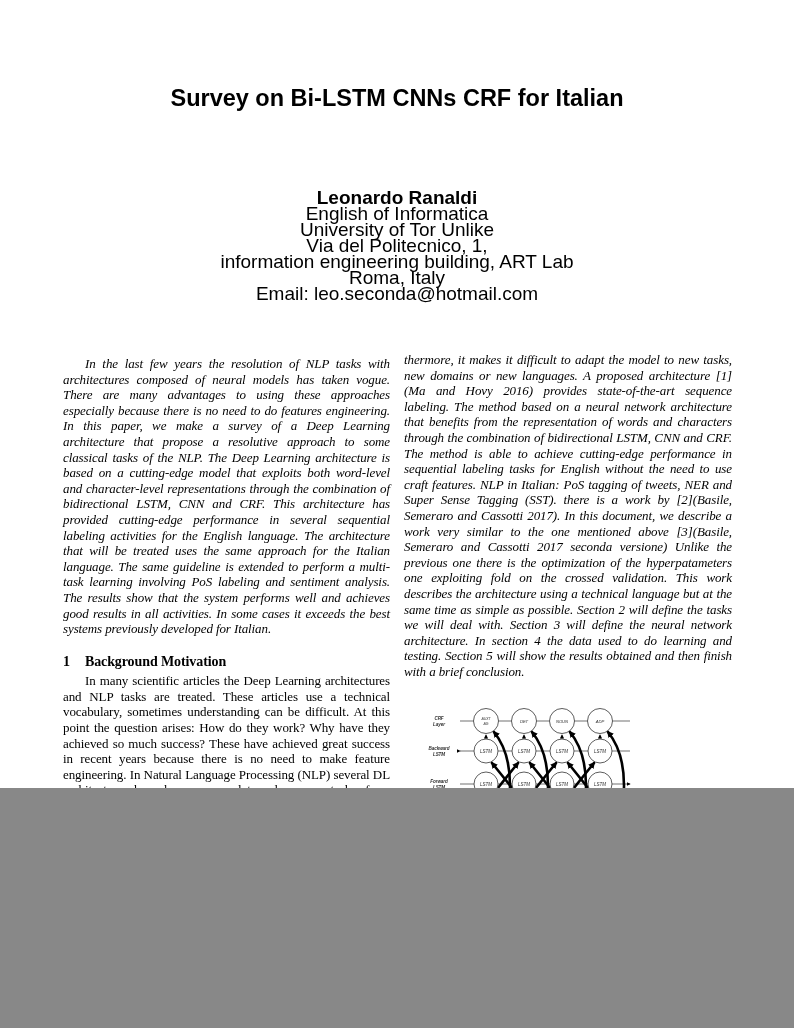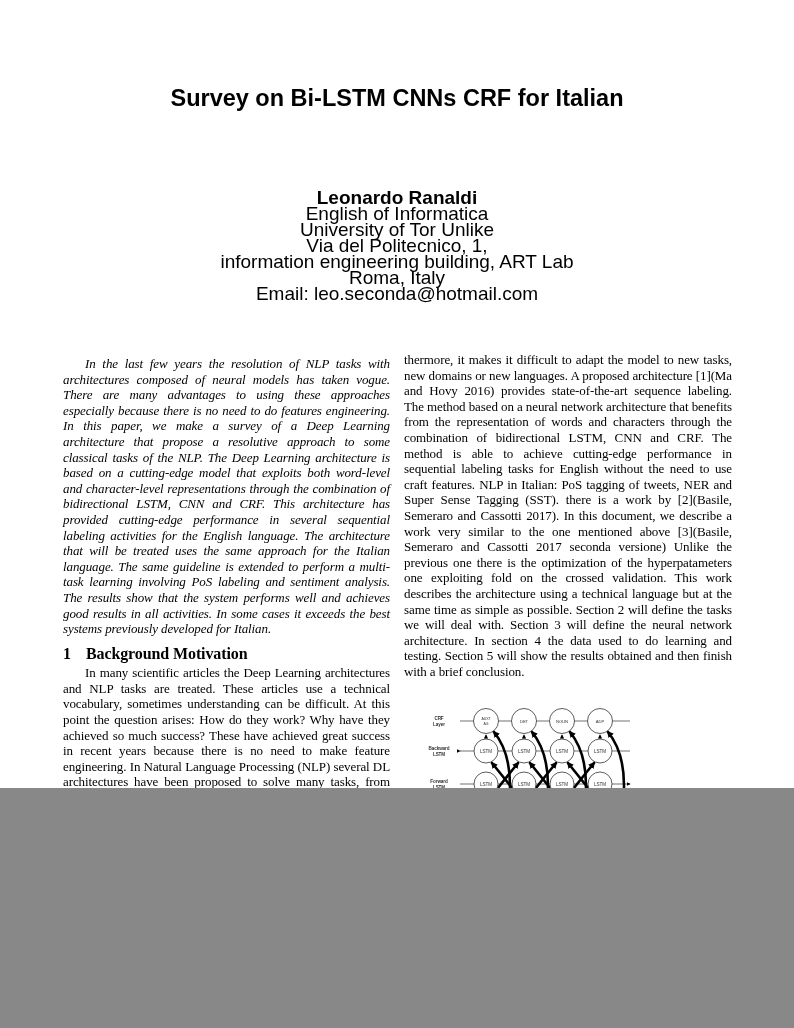--- a/index.html
+++ b/index.html
@@ -12,24 +12,24 @@
   .title-block { position:absolute; top:84px; left:0; width:794px; text-align:center; }
   .title-line {
     font-family:"Liberation Sans", sans-serif; font-weight:bold;
     font-size:23.5px; line-height:28px; color:#000;
   }
   .author-block { position:absolute; top:190px; left:0; width:794px; text-align:center;
     font-family:"Liberation Sans", sans-serif; font-size:19px; line-height:16px; }
   .author-name { font-weight:bold; }
   .columns { position:absolute; top:352px; left:63px; width:669px; display:flex; gap:14px; }
   .col { width:327px; font-size:13px; line-height:15.6px; text-align:justify; letter-spacing:-0.1px; }
-  .col-right { width:328px; }
+  .col-right { width:328px;font-style:italic; }
   .abstract { font-style:italic; margin-top:4px; }
   .abstract p { text-indent:22px; }
-  .sec-heading { margin-top:9px; font-weight:bold; font-size:16px; }
+  .sec-heading { margin-top:17px; font-weight:bold; font-size:14px; }
   .sec-num { display:inline-block; margin-right:15px; }
   .sec-body { margin-top:4px; }
   .sec-body p { text-indent:22px; }
   .figure-wrap { margin-top:22px; }
   .figure-svg { display:block; margin-left:14px; }
   .fig-caption { margin-top:10px; text-align:center; font-size:12.3px; letter-spacing:0; }
   .fig-label { font-weight:bold; }
   svg text { font-family:"Liberation Sans", sans-serif; fill:#222; }
   .rowlab { font-size:4.6px; font-weight:bold; fill:#333; }
   .nodelab { font-size:4.6px; fill:#333; }

